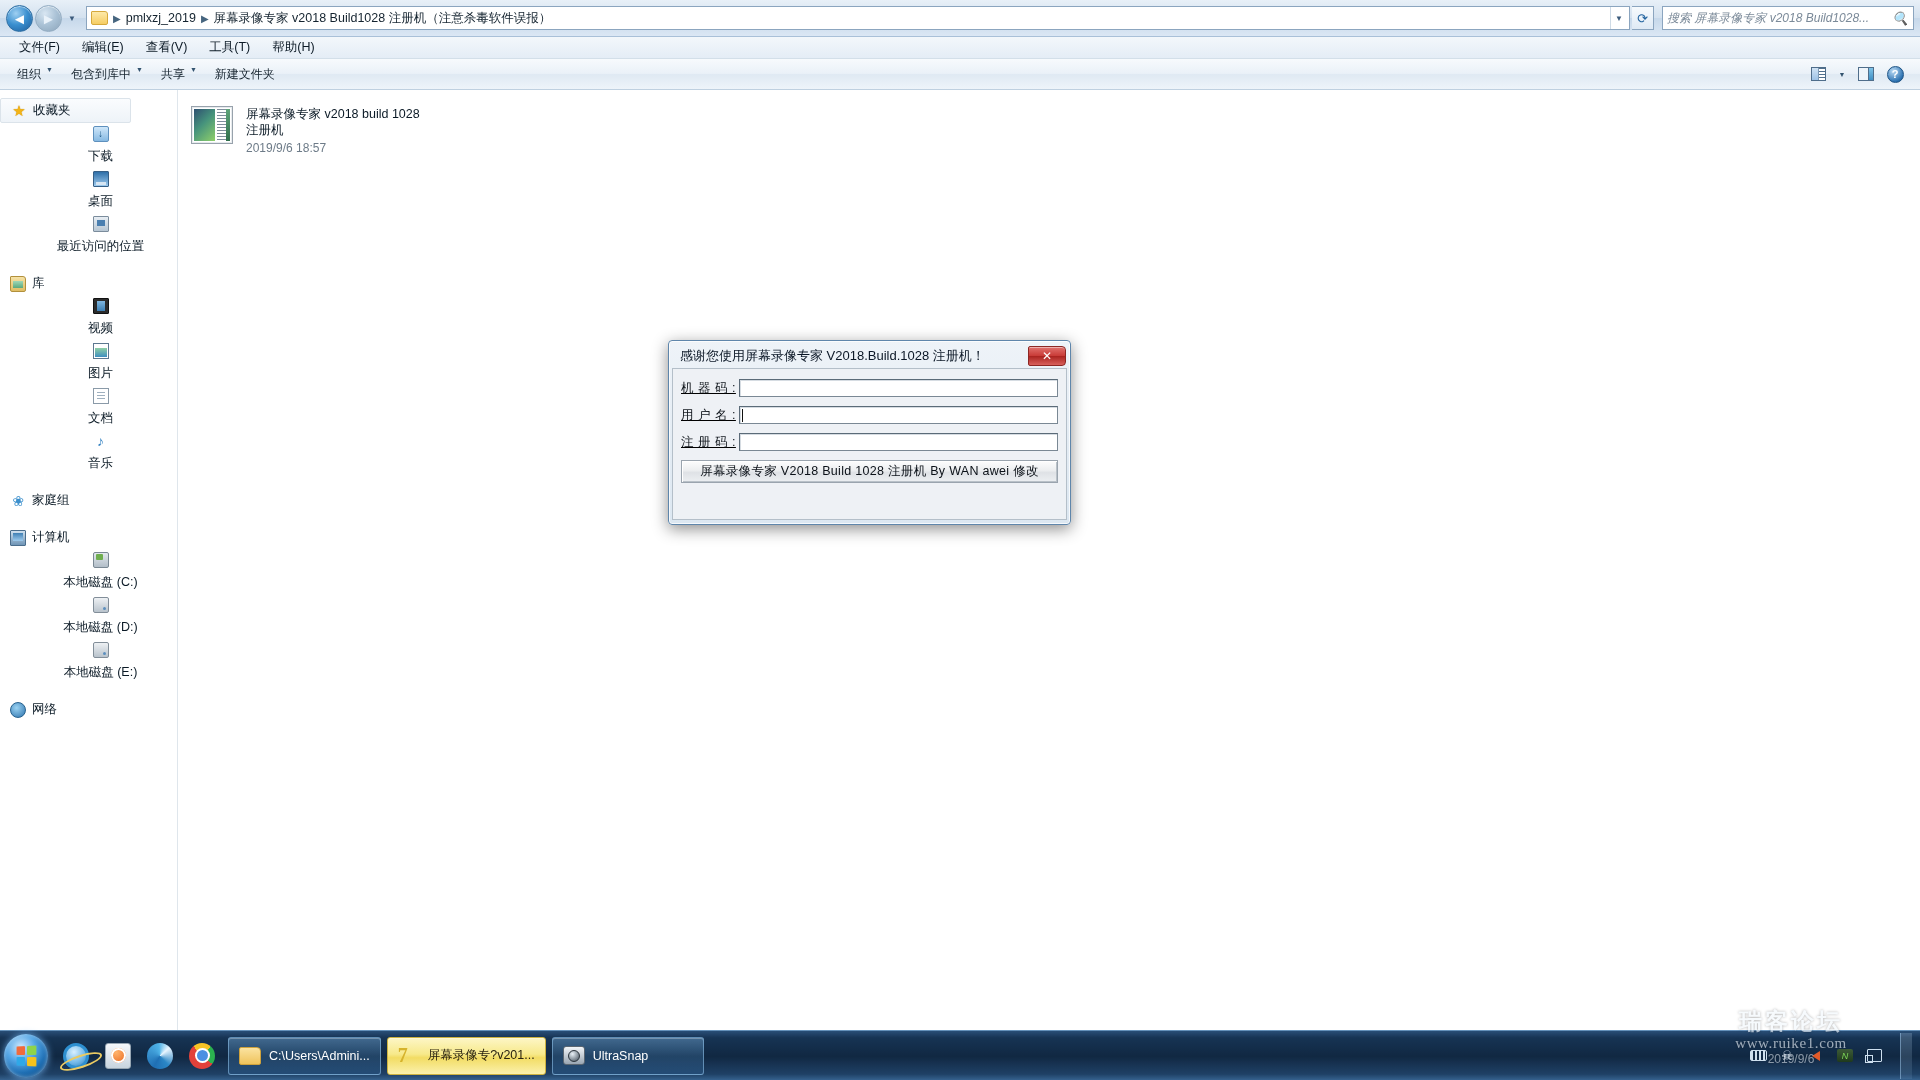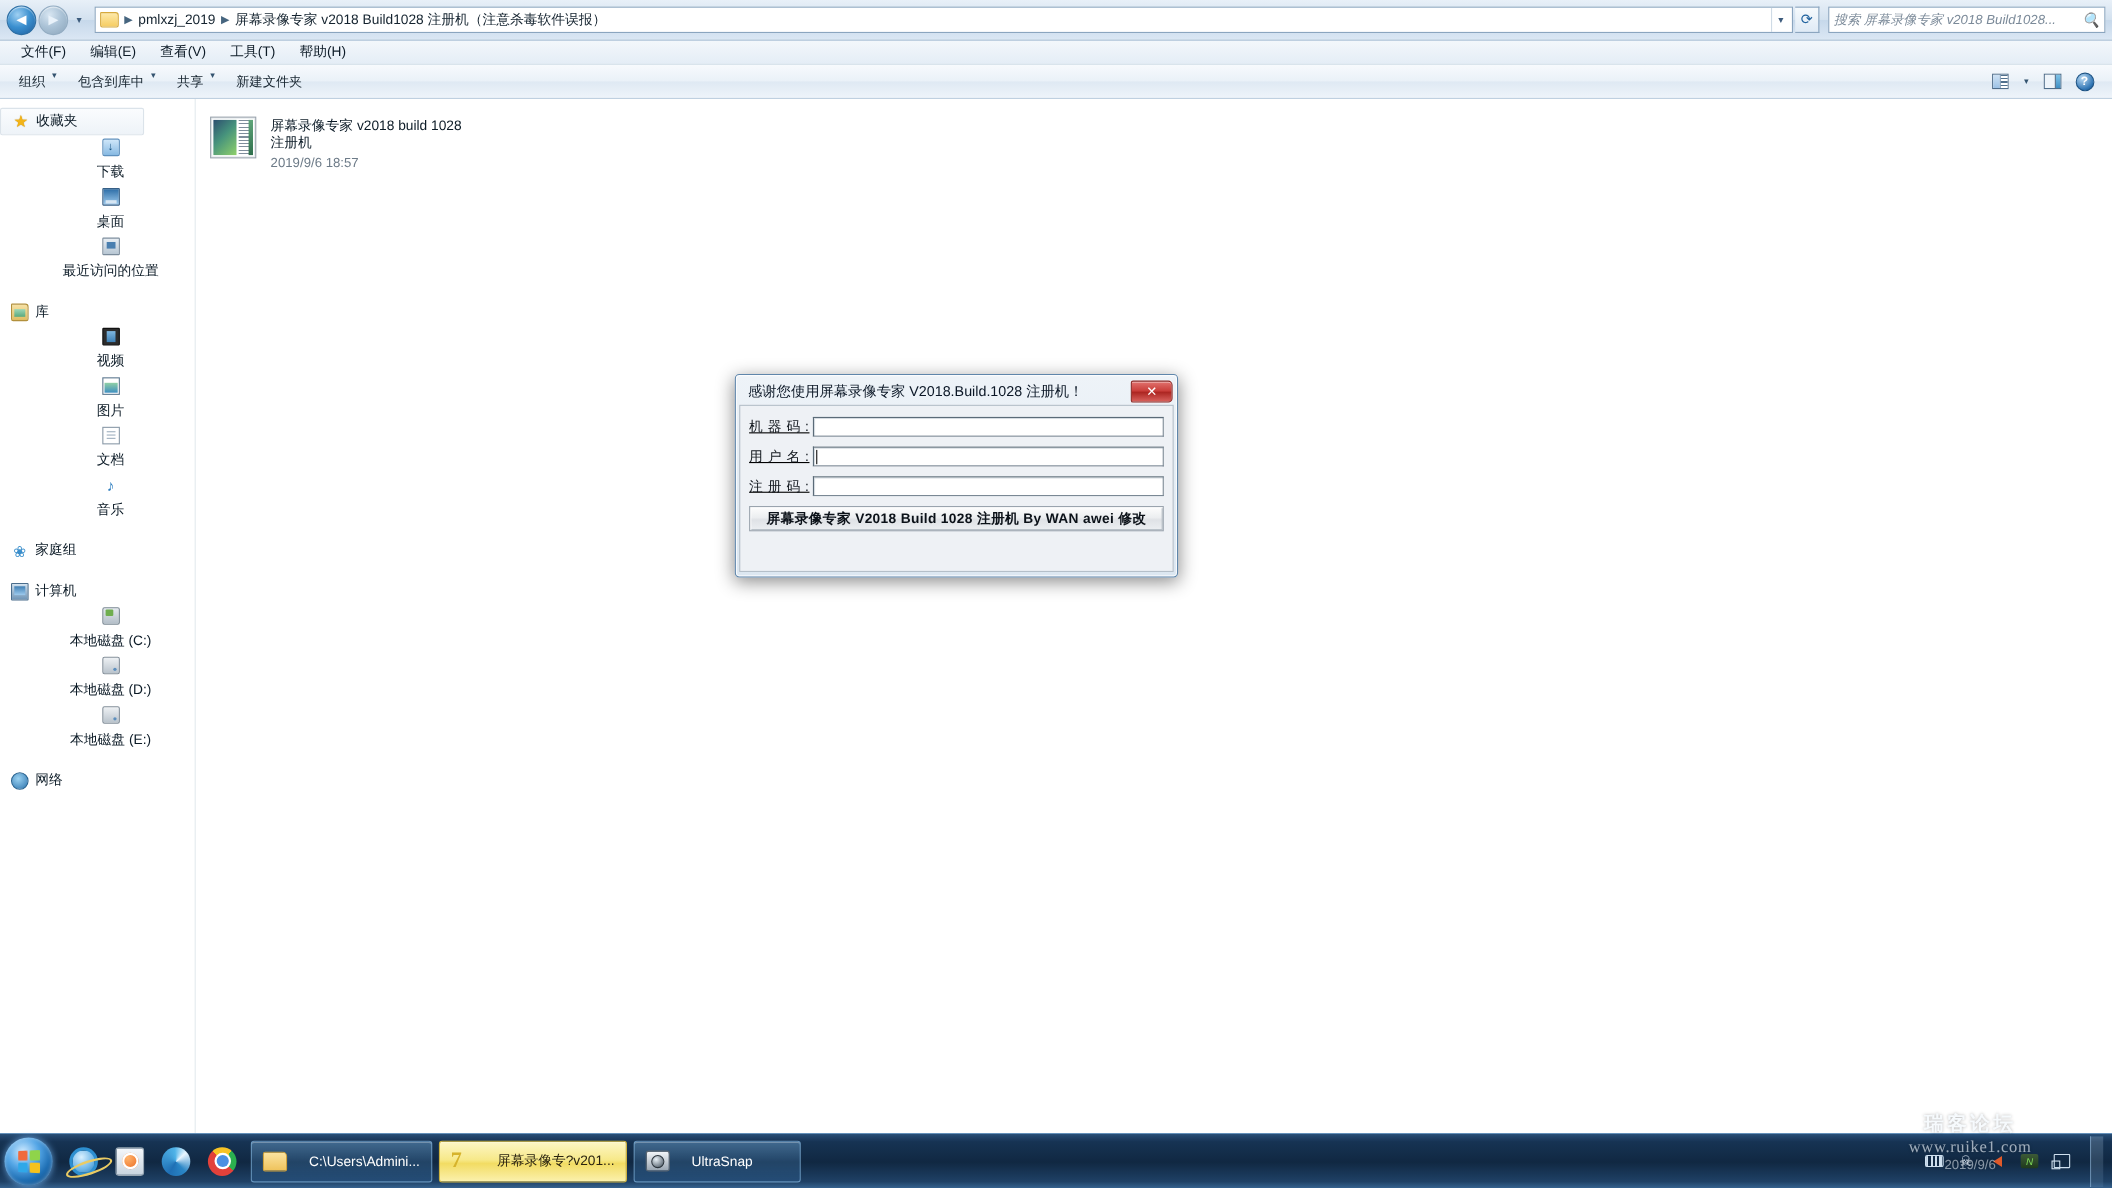--- a/index.html
+++ b/index.html
@@ -207,21 +207,21 @@
     box-shadow: inset 1px 1px 0 #d6dce2;
     position:relative;
   }
   .caretbar { position:absolute; left:2px; top:2px; width:1px; height:13px; background:#111; }
   .dlg-btn {
     margin-top: 8px; height: 23px;
     background: linear-gradient(180deg,#fdfdfd 0%, #eceef0 45%, #dfe2e6 55%, #eceff2 100%);
     border: 1px solid #9aa4ae;
     box-shadow: inset 1px 1px 0 #fff, inset -1px -1px 0 #b9c1c8;
     display:flex; align-items:center; justify-content:center;
-    font-size: 12.5px; color:#0b1118; font-weight: bold; letter-spacing: .3px;
+    font-size: 12.5px; color:#0b1118; font-weight: normal; letter-spacing: .3px;
   }
   
   #taskbar {
     position:absolute; left:0; bottom:0; width:1920px; height:50px;
     background: linear-gradient(180deg, rgba(40,78,118,.96) 0%, rgba(22,50,82,.97) 14%, rgba(16,38,64,.97) 52%, rgba(30,64,100,.96) 88%, rgba(54,98,142,.95) 100%);
     border-top: 1px solid rgba(140,185,225,.55);
     display:flex; align-items:center; padding-left: 4px; gap: 2px;
   }
   .startorb {
     width:44px; height:44px; border-radius:50%; margin-right:6px;
@@ -247,21 +247,21 @@
   .qq-ico { width:26px;height:26px;border-radius:50%;
     background: conic-gradient(from 210deg, #1f6fb4, #4fb3e8 40%, #eaf6ff 55%, #2a86c6 80%, #1f6fb4);}
   .chrome-ico { width:26px;height:26px;border-radius:50%;
     background: conic-gradient(from 200deg, #e2413a 0 33%, #f7c325 33% 56%, #2bb14f 56% 80%, #e2413a 80% 100%);
     display:flex;align-items:center;justify-content:center;}
   .chrome-ico:after{content:""; width:11px;height:11px;border-radius:50%;background:#4a90e2; box-shadow:0 0 0 2px #fff;}
   .tbtn {
     height: 38px; min-width: 152px; margin-left: 4px;
     border:1px solid rgba(150,200,240,.55); border-radius: 3px;
     background: linear-gradient(180deg, rgba(125,180,225,.42) 0%, rgba(70,125,175,.34) 50%, rgba(45,95,145,.38) 100%);
-    display:flex; align-items:center; gap:20px; padding: 0 10px;
+    display:flex; align-items:center; gap:8px; padding: 0 10px;
     color:#fff; font-size:12.5px; white-space:nowrap; overflow:hidden;
     box-shadow: inset 0 1px 0 rgba(255,255,255,.28);
   }
   .tbtn.active {
     background: linear-gradient(180deg,#fdf6c6 0%, #f7e98a 45%, #f2dc63 55%, #fbf1ad 100%);
     border:1px solid #cdb23f; color:#2a2310;
   }
   .tbtn .tfolder { width:22px;height:18px;flex:0 0 22px;
     background:linear-gradient(180deg,#fbe3a0,#efc35c); border:1px solid #cfa23c; border-radius:2px 4px 2px 2px;}
   .tbtn .t7 { width:22px;height:22px;flex:0 0 22px; position:relative; color:#d6b32c; font-weight:bold; font-size:20px; line-height:20px; font-family:"Liberation Serif",serif;}
@@ -281,21 +281,21 @@
   .tray-net { width:15px;height:13px;border:1px solid #cfe0ef; border-radius:1px; position:relative;}
   .tray-net:after{content:""; position:absolute; left:-3px; bottom:-2px; width:6px;height:6px;border:1px solid #cfe0ef;}
   .showdesk { width:12px; height:46px; margin-left:6px; border-left:1px solid rgba(160,200,235,.5);
     background: linear-gradient(180deg, rgba(200,225,245,.22), rgba(160,200,235,.1)); }
   
   .wm {
     position:absolute; right: 14px; bottom: 10px; width: 230px; height:62px;
     pointer-events:none; opacity:.62; text-align:center;
     color:#f2f7fc; text-shadow: 0 0 3px rgba(0,0,0,.5);
   }
-  .wm .l1 { font-size: 18px; font-weight:bold; letter-spacing: 3px; line-height:26px; }
+  .wm .l1 { font-size: 23px; font-weight:bold; letter-spacing: 3px; line-height:26px; }
   .wm .l2 { font-size: 15px; letter-spacing: .6px; line-height:18px; font-family:"Liberation Serif", serif;}
   .wm .l3 { font-size: 12px; opacity:.85; line-height:14px; }
 </style>
 </head>
 <body>
 
 <div id="explorer">
 
   <div class="addrbar">
     <div class="navbtn">◄</div>

